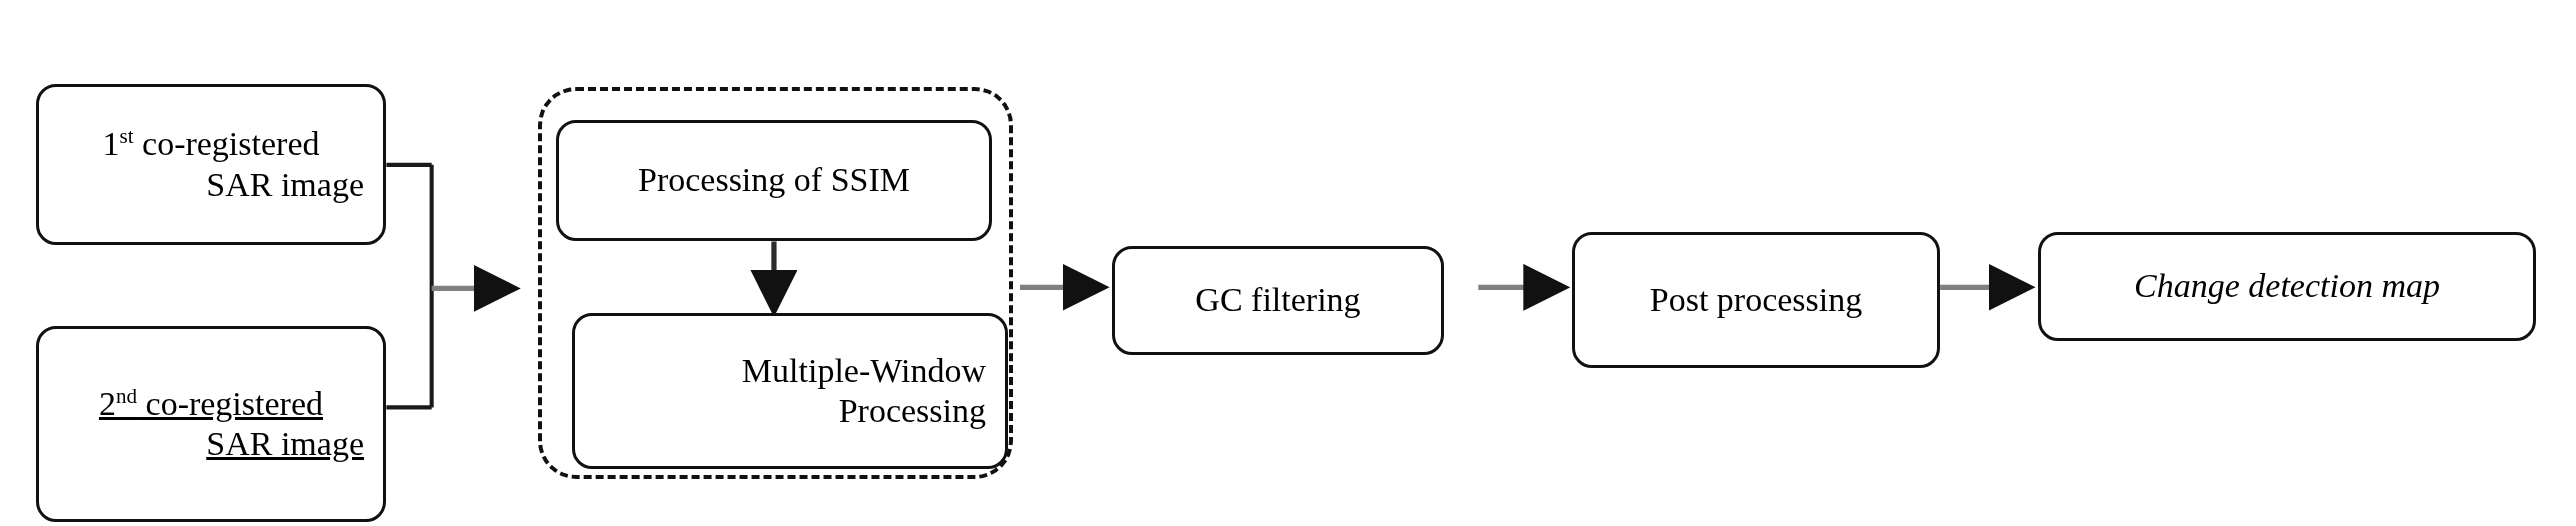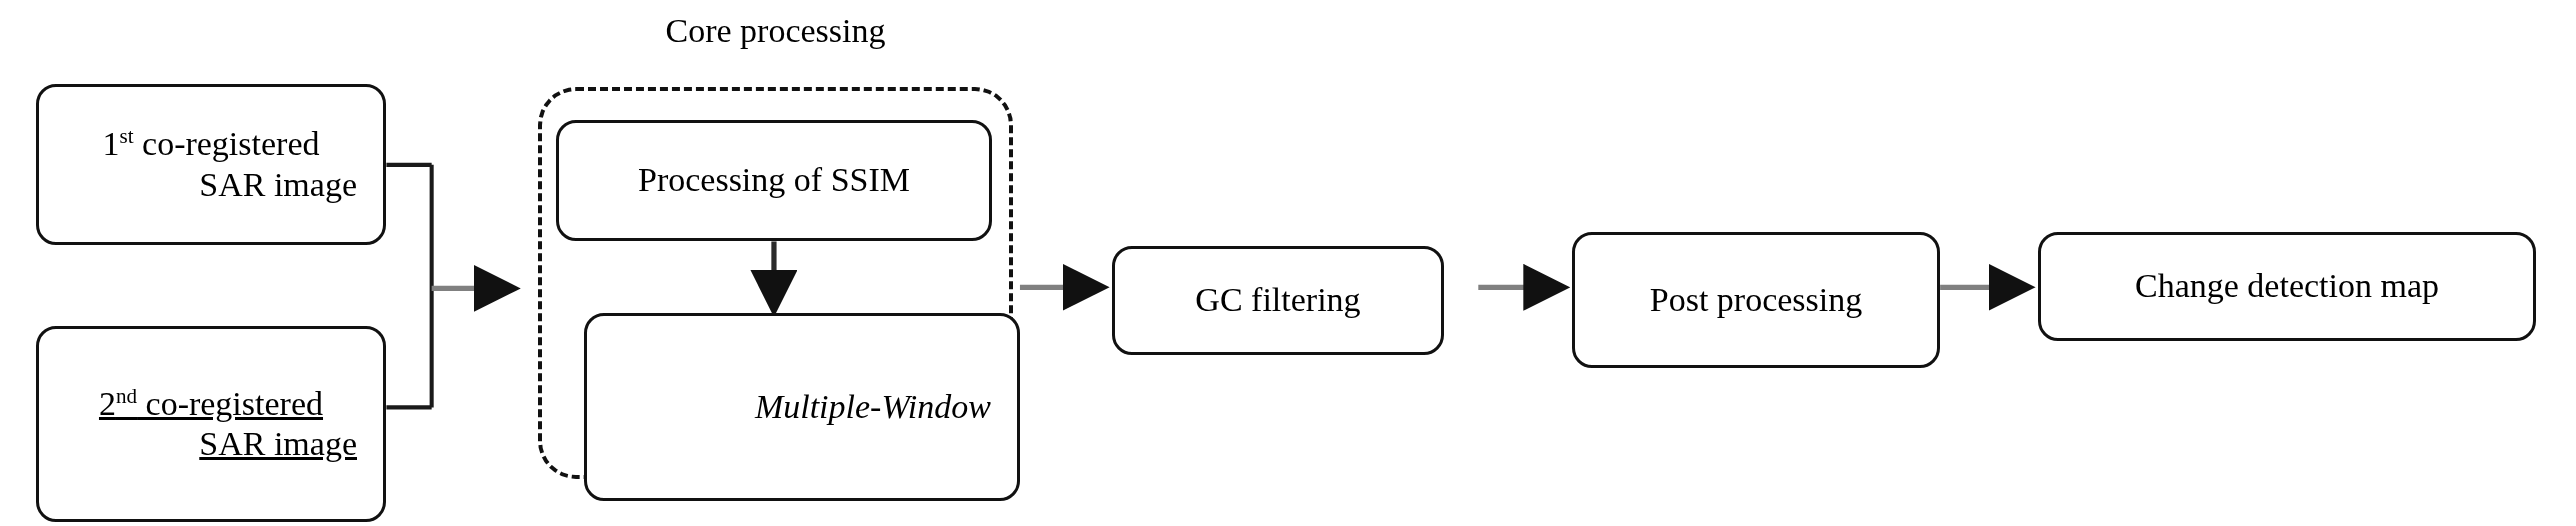--- a/index.html
+++ b/index.html
@@ -26,21 +26,21 @@
     box-sizing: border-box;
     background: #ffffff;
     border: 3.5px solid #111111;
     border-radius: 20px;
     display: flex;
     align-items: center;
     justify-content: center;
     text-align: center;
     line-height: 1.18;
     font-size: 34px;
-    padding: 0 26px;
+    padding: 0 19px;
   }
   .node .label {
     display: block;
     width: 100%;
   }
   .node .line2 {
     display: block;
     width: 100%;
     text-align: right;
   }
@@ -78,36 +78,36 @@
     text-align: center;
     font-size: 34px;
     white-space: nowrap;
   }
 
   #node-ssim {
     left: 556px; top: 120px;
     width: 436px; height: 121px;
   }
   #node-mwp {
-    left: 584px; top: 313px;
-    width: 436px; height: 188px; font-style: italic;
+    left: 572px; top: 313px;
+    width: 436px; height: 156px;
   }
 
   
   #node-gc {
     left: 1112px; top: 246px;
     width: 332px; height: 109px;
   }
   #node-post {
     left: 1572px; top: 232px;
     width: 368px; height: 136px;
   }
   #node-map {
     left: 2038px; top: 232px;
-    width: 498px; height: 109px;
+    width: 498px; height: 109px; font-style: italic;
   }
 
   
   #connectors {
     position: absolute;
     left: 0; top: 0;
     width: 2576px;
     height: 527px;
     pointer-events: none;
   }
@@ -161,30 +161,30 @@
     </span>
   </div>
 
   <div class="node" id="node-input-2">
     <span class="label">
       <span>2</span><sup>nd</sup><span> co-registered</span>
       <span class="line2">SAR image</span>
     </span>
   </div>
 
-  <div id="core-group-title">Core processing</div>
   <div id="core-group"></div>
 
   <div class="node" id="node-ssim">
     <span class="label">Processing of SSIM</span>
   </div>
 
   <div class="node" id="node-mwp">
     <span class="label">
       <span class="line2">Multiple-Window</span>
+      <span class="line2">Processing</span>
     </span>
   </div>
 
   <div class="node" id="node-gc">
     <span class="label">GC filtering</span>
   </div>
 
   <div class="node" id="node-post">
     <span class="label">Post processing</span>
   </div>

